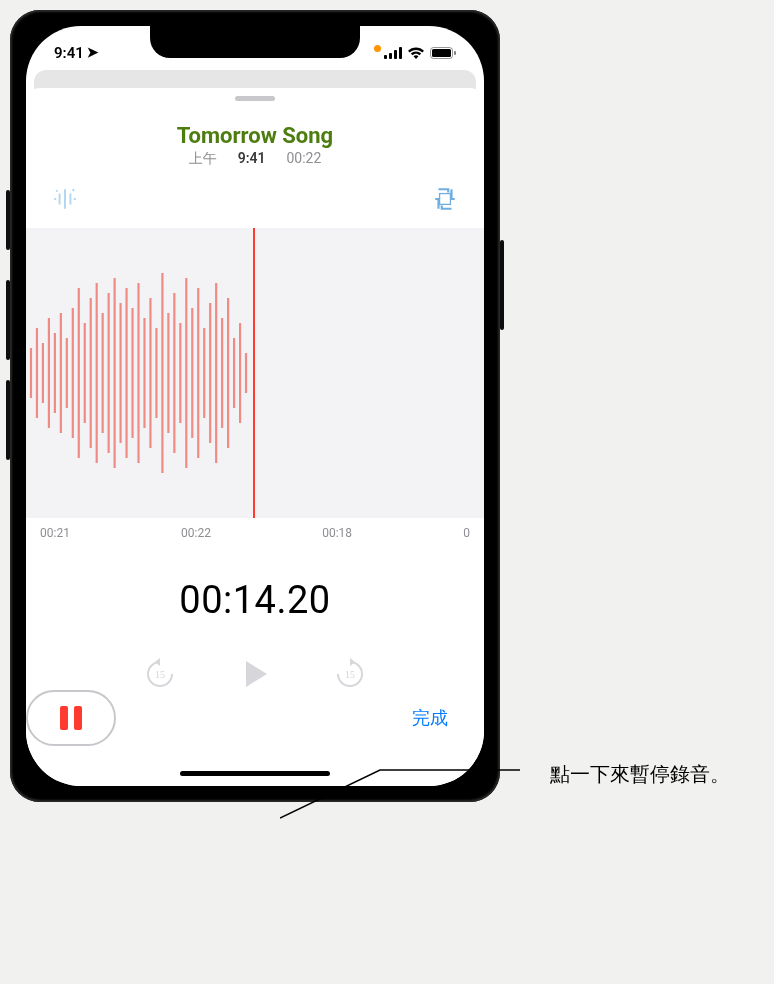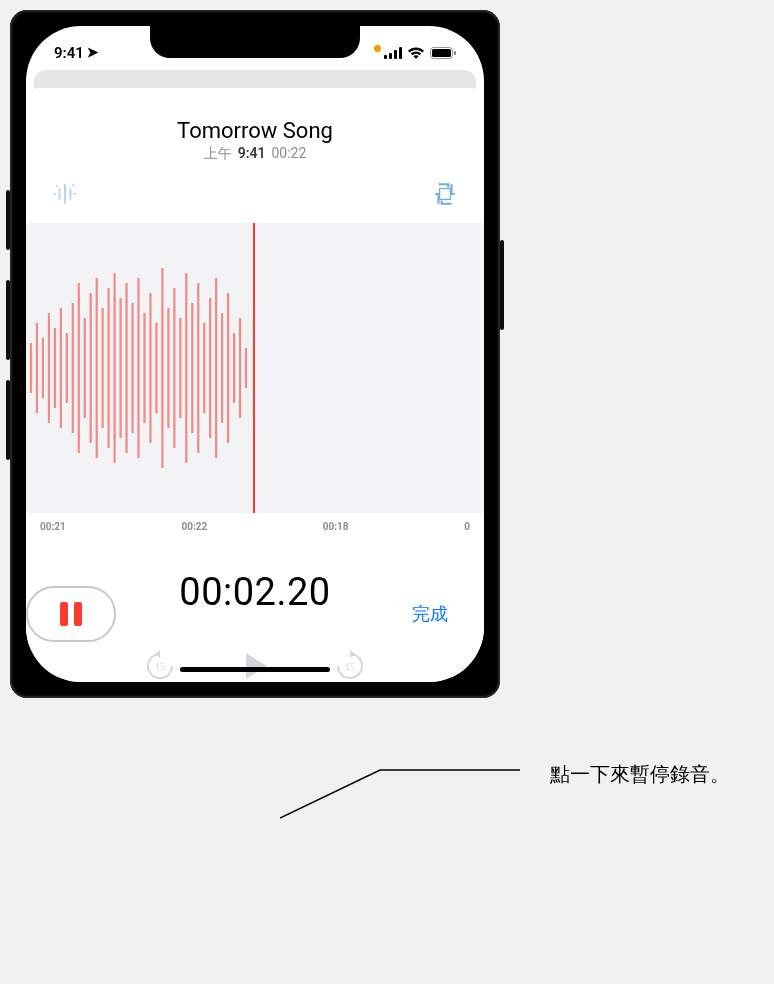--- a/index.html
+++ b/index.html
@@ -14,23 +14,23 @@
   .stage {
     position: relative;
     width: 754px;
     height: 964px;
   }
   .phone {
     position: absolute;
     left: 0;
     top: 0;
     width: 490px;
-    height: 688px;
+    height: 792px;
     background: #000;
-    border-radius: 17px;
+    border-radius: 30px;
     padding: 16px;
     box-shadow: inset 0 0 2px 2px #2b2b2b;
   }
   .phone::before {
     content:"";
     position:absolute;
     right:-4px;
     top:230px;
     width:4px;
     height:90px;
@@ -103,22 +103,22 @@
     border-radius:3px;
     margin: 8px auto 22px auto;
   }
   .back-gray {
     position:absolute;
     top:44px; left:8px; right:8px;
     height:22px;
     background:#e6e6e6;
     border-radius: 12px 12px 0 0;
   }
-  .title { font-size:22px; font-weight:400; color:#000000; }
-  .subtitle { font-size:14px; color:#8e8e93; margin-top:2px; display:flex; gap:6px;}
+  .title { font-size:22px; font-weight:700; color:#4d7c0f; }
+  .subtitle { font-size:14px; color:#8e8e93; margin-top:2px; display:flex; gap:21px;}
   .subtitle .t { font-weight:600; color:#3a3a3c;}
   .tools {
     width:100%;
     display:flex;
     justify-content:space-between;
     padding: 18px 26px 4px 26px;
   }
   .tool-btn svg { width:26px; height:26px; }
   .waveform-area {
     width:100%;
@@ -153,23 +153,22 @@
     width:10px; height:10px;
     background:#ff3b30;
     border-radius:50%;
   }
   .playhead::before { top:-4px; }
   .playhead::after { bottom:-4px; }
   .time-ticks {
     display:flex;
     justify-content:space-between;
     padding: 8px 14px 0 14px;
-    font-size:10px;
+    font-size:12px;
     color:#8e8e93;
-    font-weight:bold;
   }
   .big-time {
     font-size:38px;
     font-weight:400;
     color:#000;
     margin-top: 38px;
     font-variant-numeric: tabular-nums;
     letter-spacing: 0.5px;
   }
   .play-controls {
@@ -345,21 +344,21 @@
             <div class="playhead"></div>
           </div>
           <div class="time-ticks">
             <span>00:21</span>
             <span>00:22</span>
             <span>00:18</span>
             <span>0</span>
           </div>
         </div>
 
-        <div class="big-time">00:02.20</div>
+        <div class="big-time">00:14.20</div>
 
         <div class="play-controls">
           <span>
             <svg width="34" height="34" viewBox="0 0 34 34" fill="none" stroke="#d6d6db" stroke-width="2">
               <path d="M17 5 A12 12 0 1 0 29 17"></path>
               <path d="M17 1 l-5 4 l5 4" fill="#d6d6db" stroke="none"></path>
               <text x="17" y="21" font-size="10" text-anchor="middle" fill="#d6d6db" stroke="none">15</text>
             </svg>
           </span>
           <span>

